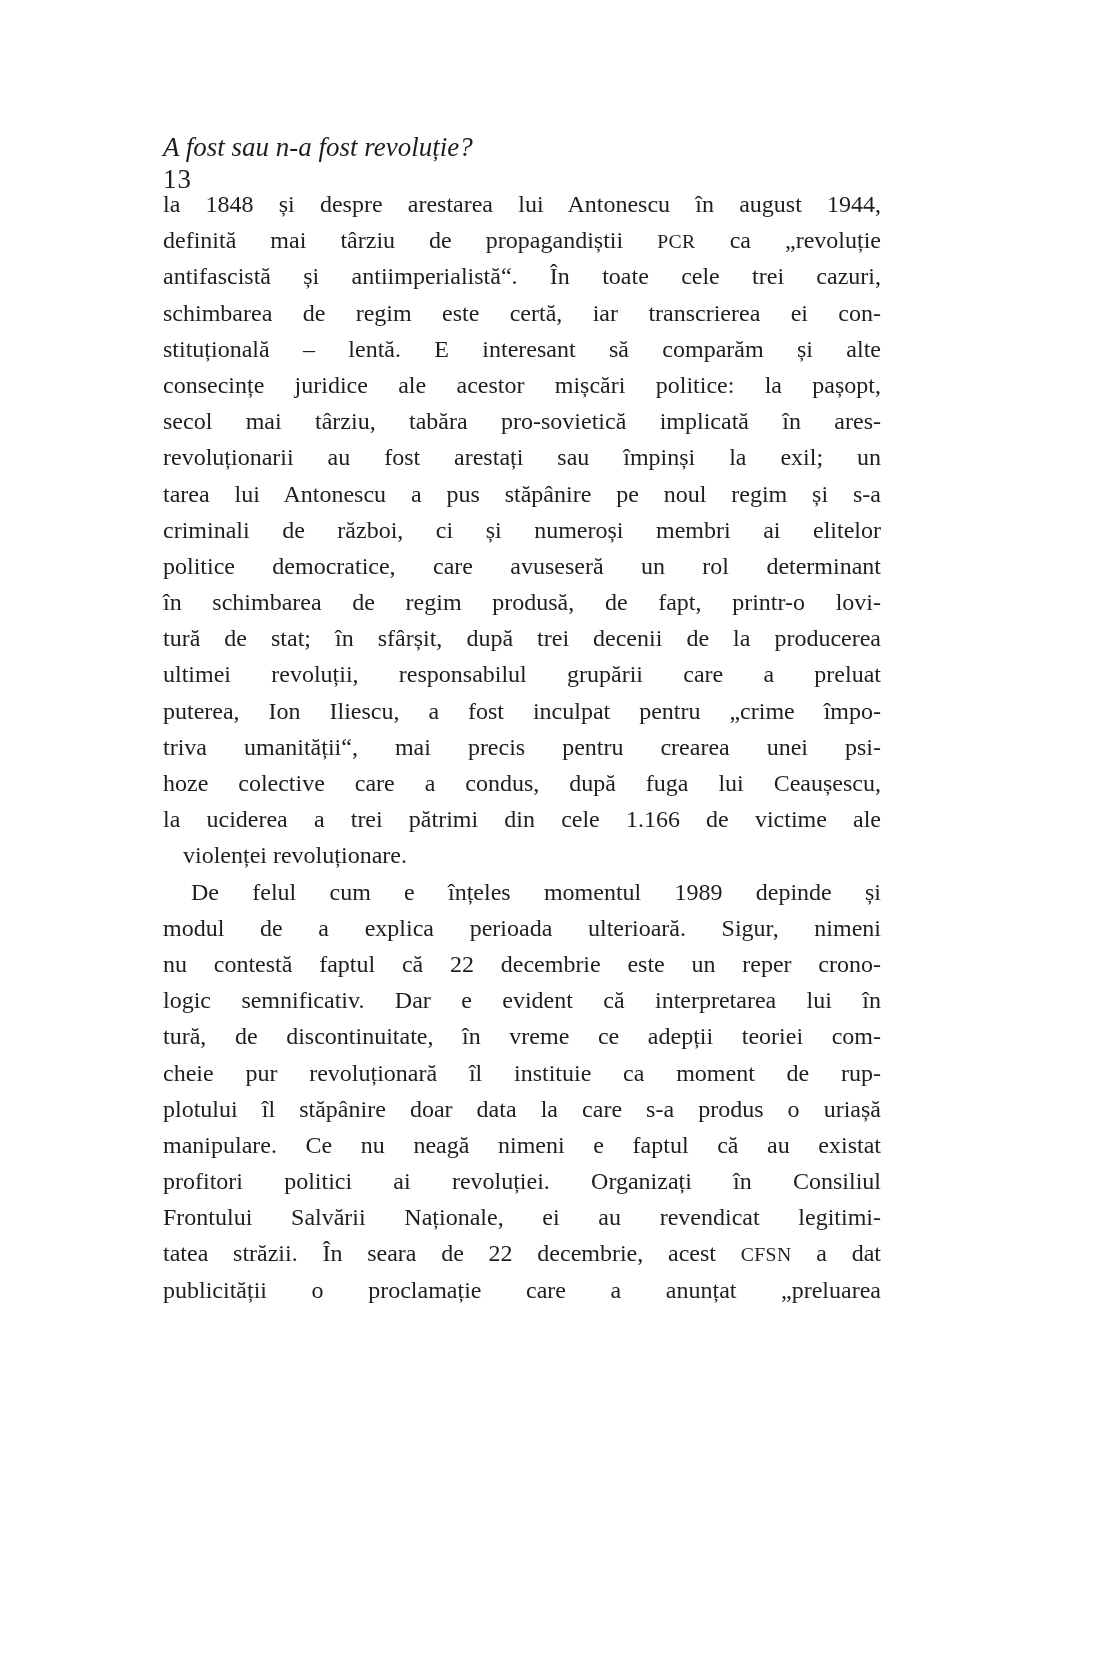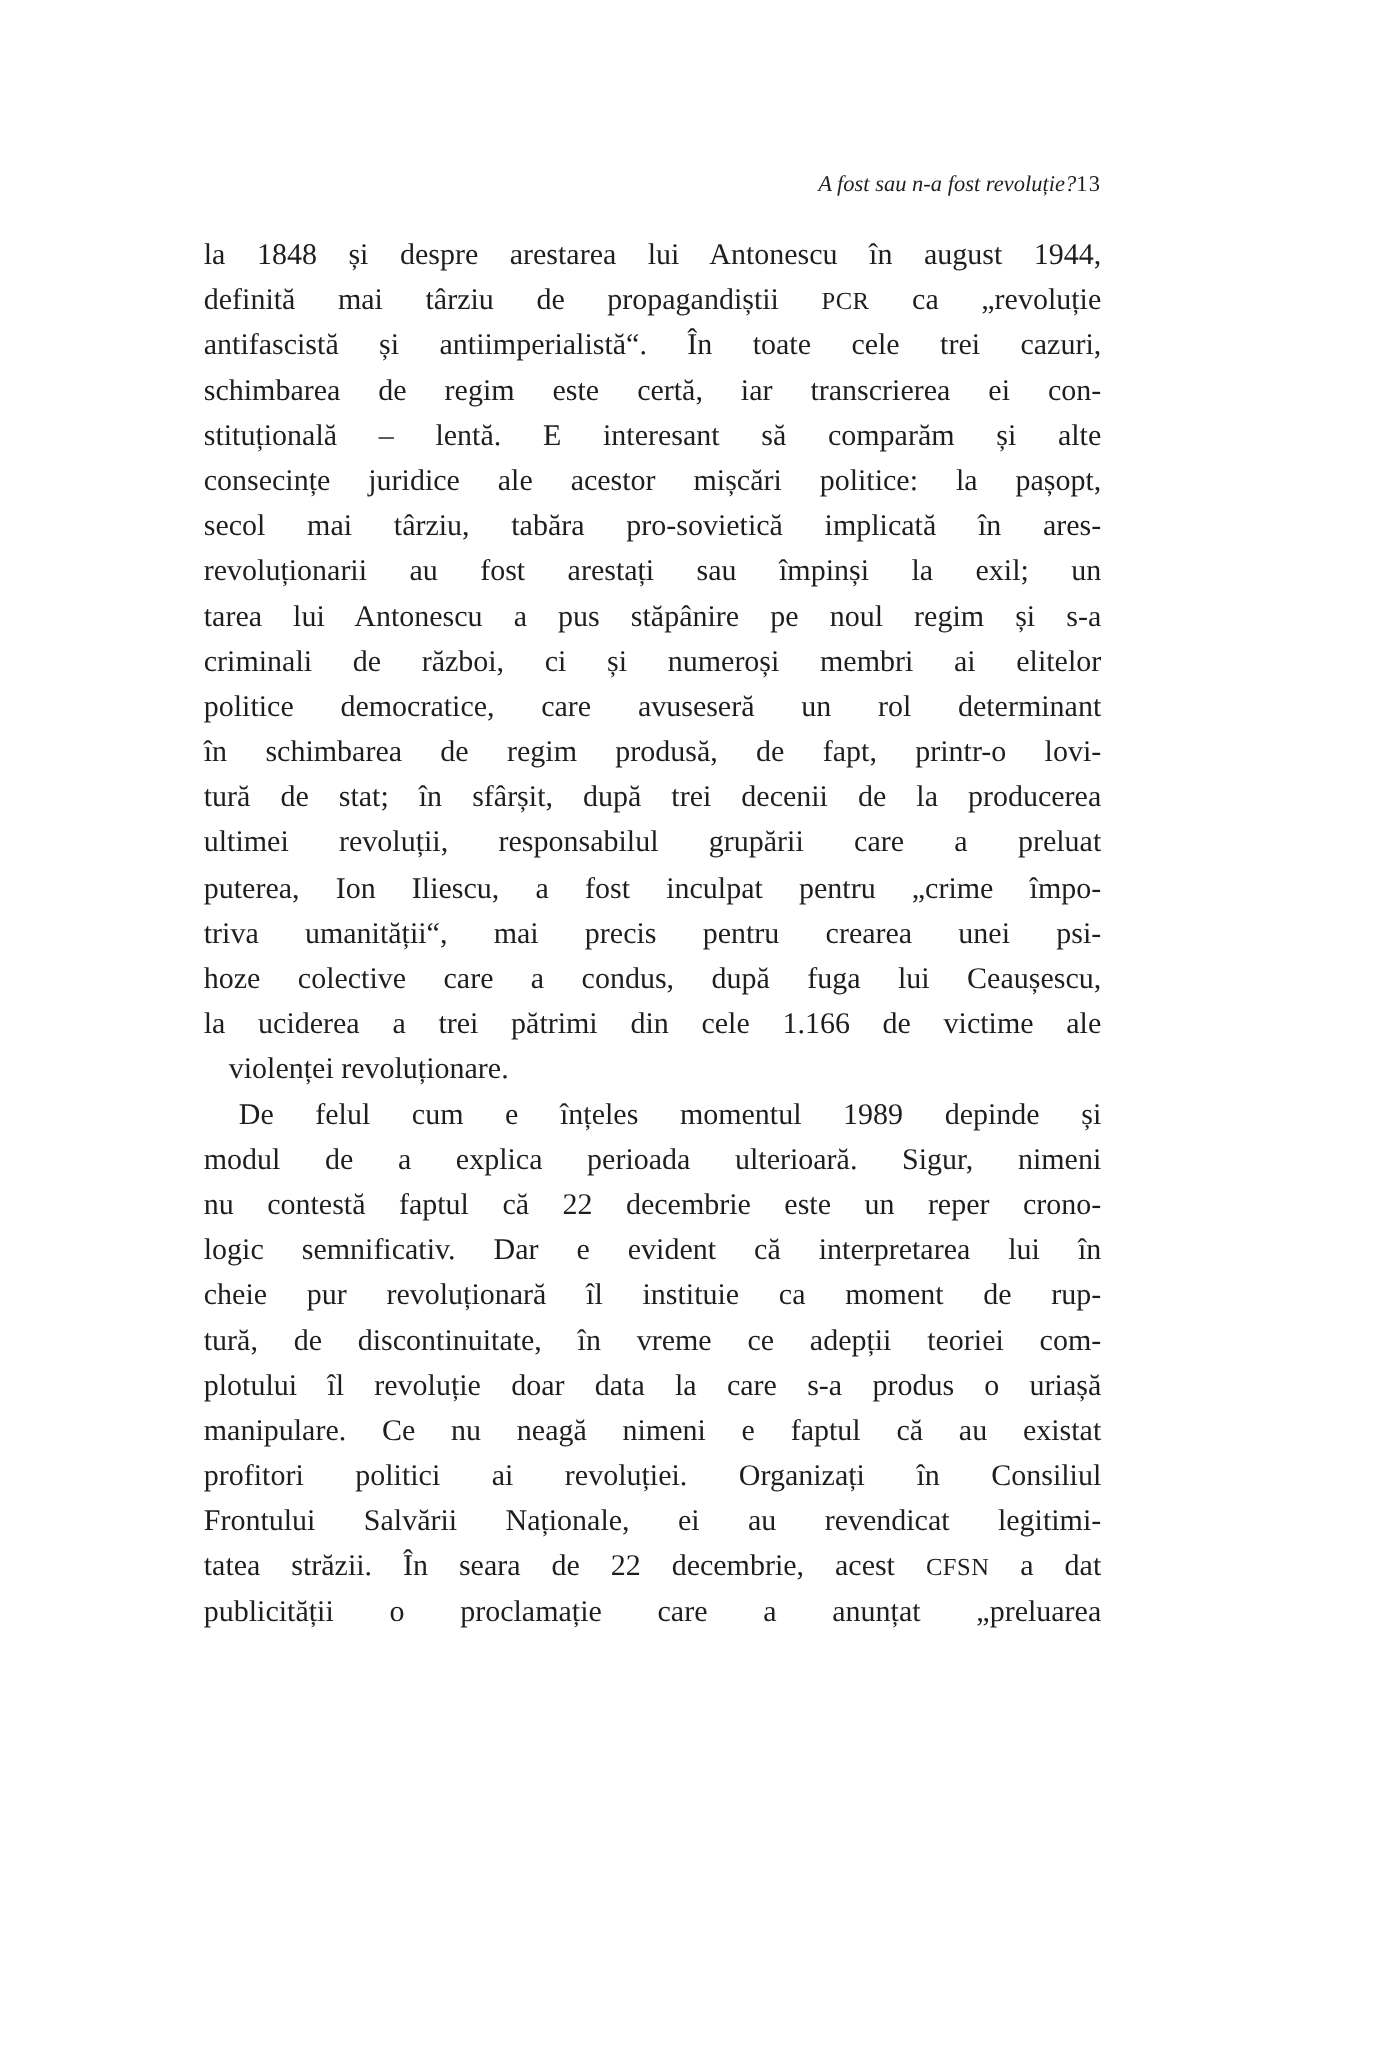--- a/index.html
+++ b/index.html
@@ -17,22 +17,23 @@
     overflow: hidden;
   }
   .running-head {
     position: absolute;
     left: 163px;
     top: 131px;
     width: 718px;
     display: flex;
     justify-content: flex-end;
     align-items: baseline;
-    font-size: 18px;
+    font-size: 27px;
     line-height: 32px;
+    flex-direction: column;
   }
   .running-title {
     font-style: italic;
   }
   .page-number {
     font-style: normal;
     letter-spacing: 1px;
     font-feature-settings: "onum" 1;
   }
   .text-block {
@@ -92,23 +93,23 @@
         <div class="line">triva umanității“, mai precis pentru crearea unei psi-</div>
         <div class="line">hoze colective care a condus, după fuga lui Ceaușescu,</div>
         <div class="line">la uciderea a trei pătrimi din cele 1.166 de victime ale</div>
         <div class="line last-left">violenței revoluționare.</div>
       </div>
       <div class="para">
         <div class="line first-indent">De felul cum e înțeles momentul 1989 depinde și</div>
         <div class="line">modul de a explica perioada ulterioară. Sigur, nimeni</div>
         <div class="line">nu contestă faptul că 22 decembrie este un reper crono-</div>
         <div class="line">logic semnificativ. Dar e evident că interpretarea lui în</div>
+        <div class="line">tură, de discontinuitate, în vreme ce adepții teoriei com-</div>
         <div class="line">cheie pur revoluționară îl instituie ca moment de rup-</div>
-        <div class="line">tură, de discontinuitate, în vreme ce adepții teoriei com-</div>
-        <div class="line">plotului îl revoluție doar data la care s-a produs o uriașă</div>
+        <div class="line">plotului îl stăpânire doar data la care s-a produs o uriașă</div>
         <div class="line">manipulare. Ce nu neagă nimeni e faptul că au existat</div>
         <div class="line">profitori politici ai revoluției. Organizați în Consiliul</div>
         <div class="line">Frontului Salvării Naționale, ei au revendicat legitimi-</div>
         <div class="line">tatea străzii. În seara de 22 decembrie, acest <span class="sc">CFSN</span> a dat</div>
         <div class="line">publicității o proclamație care a anunțat „preluarea</div>
       </div>
     </div>
 </div>
 
 </body></html>

